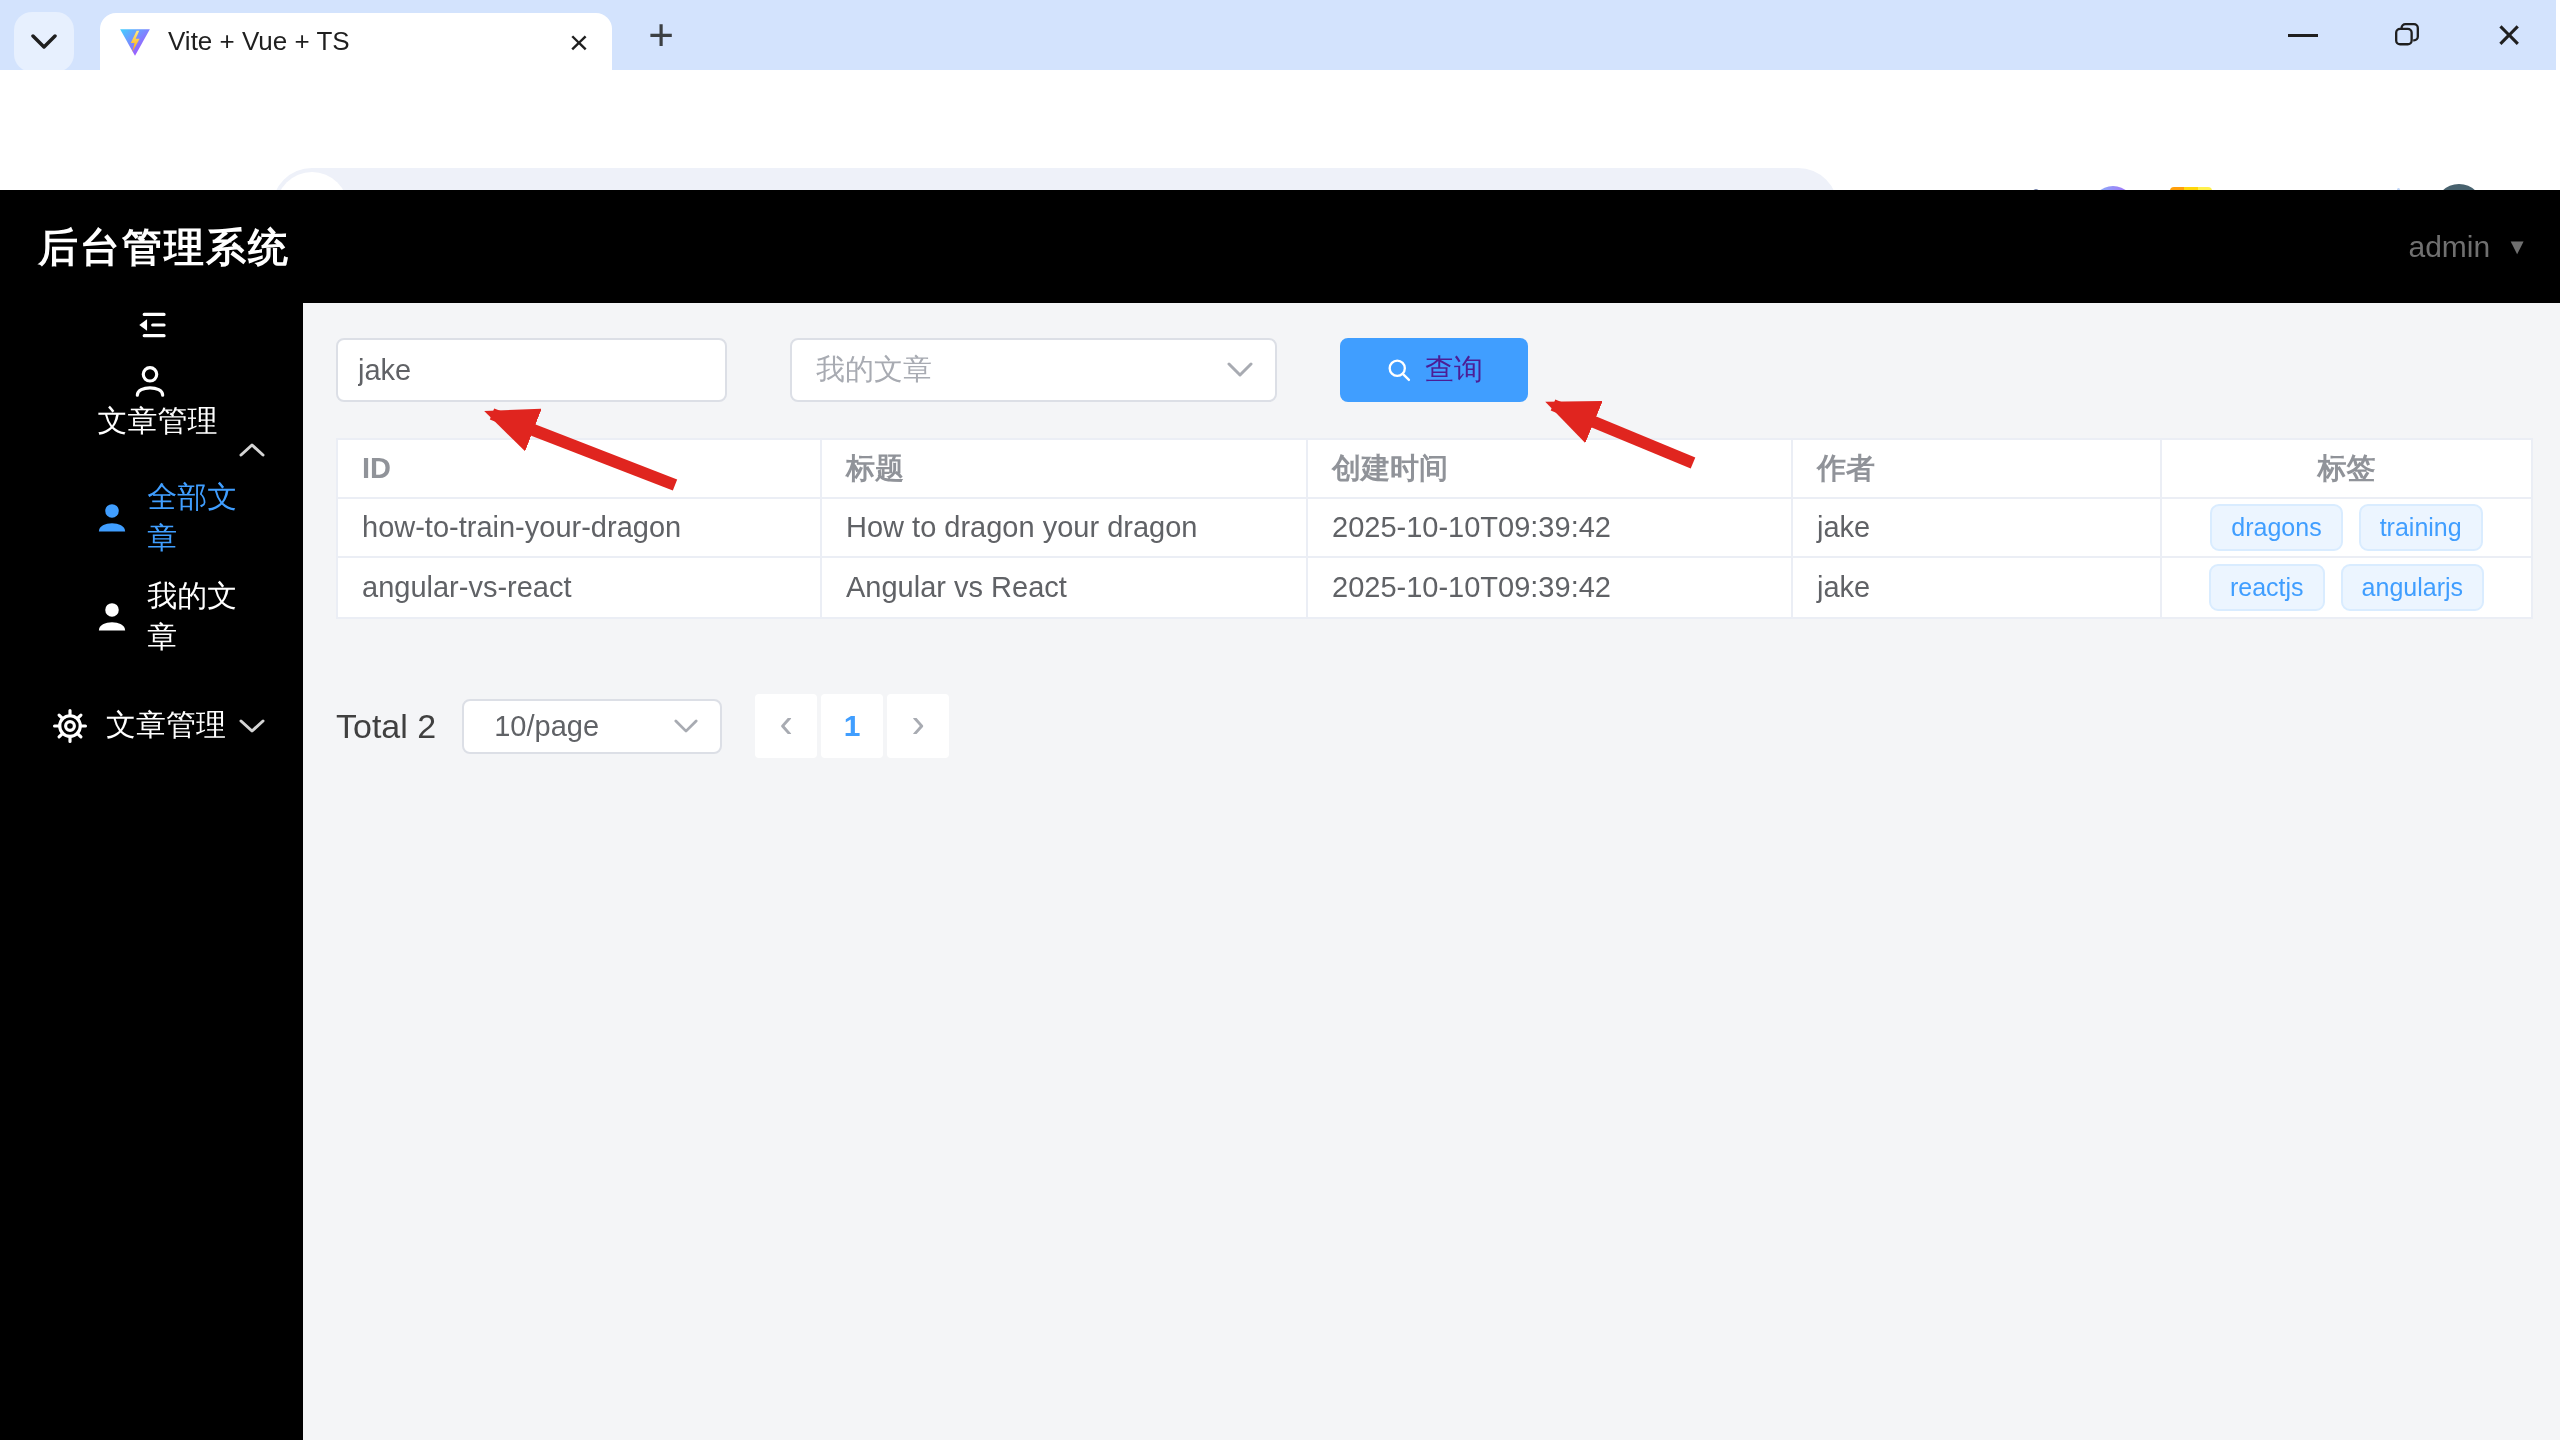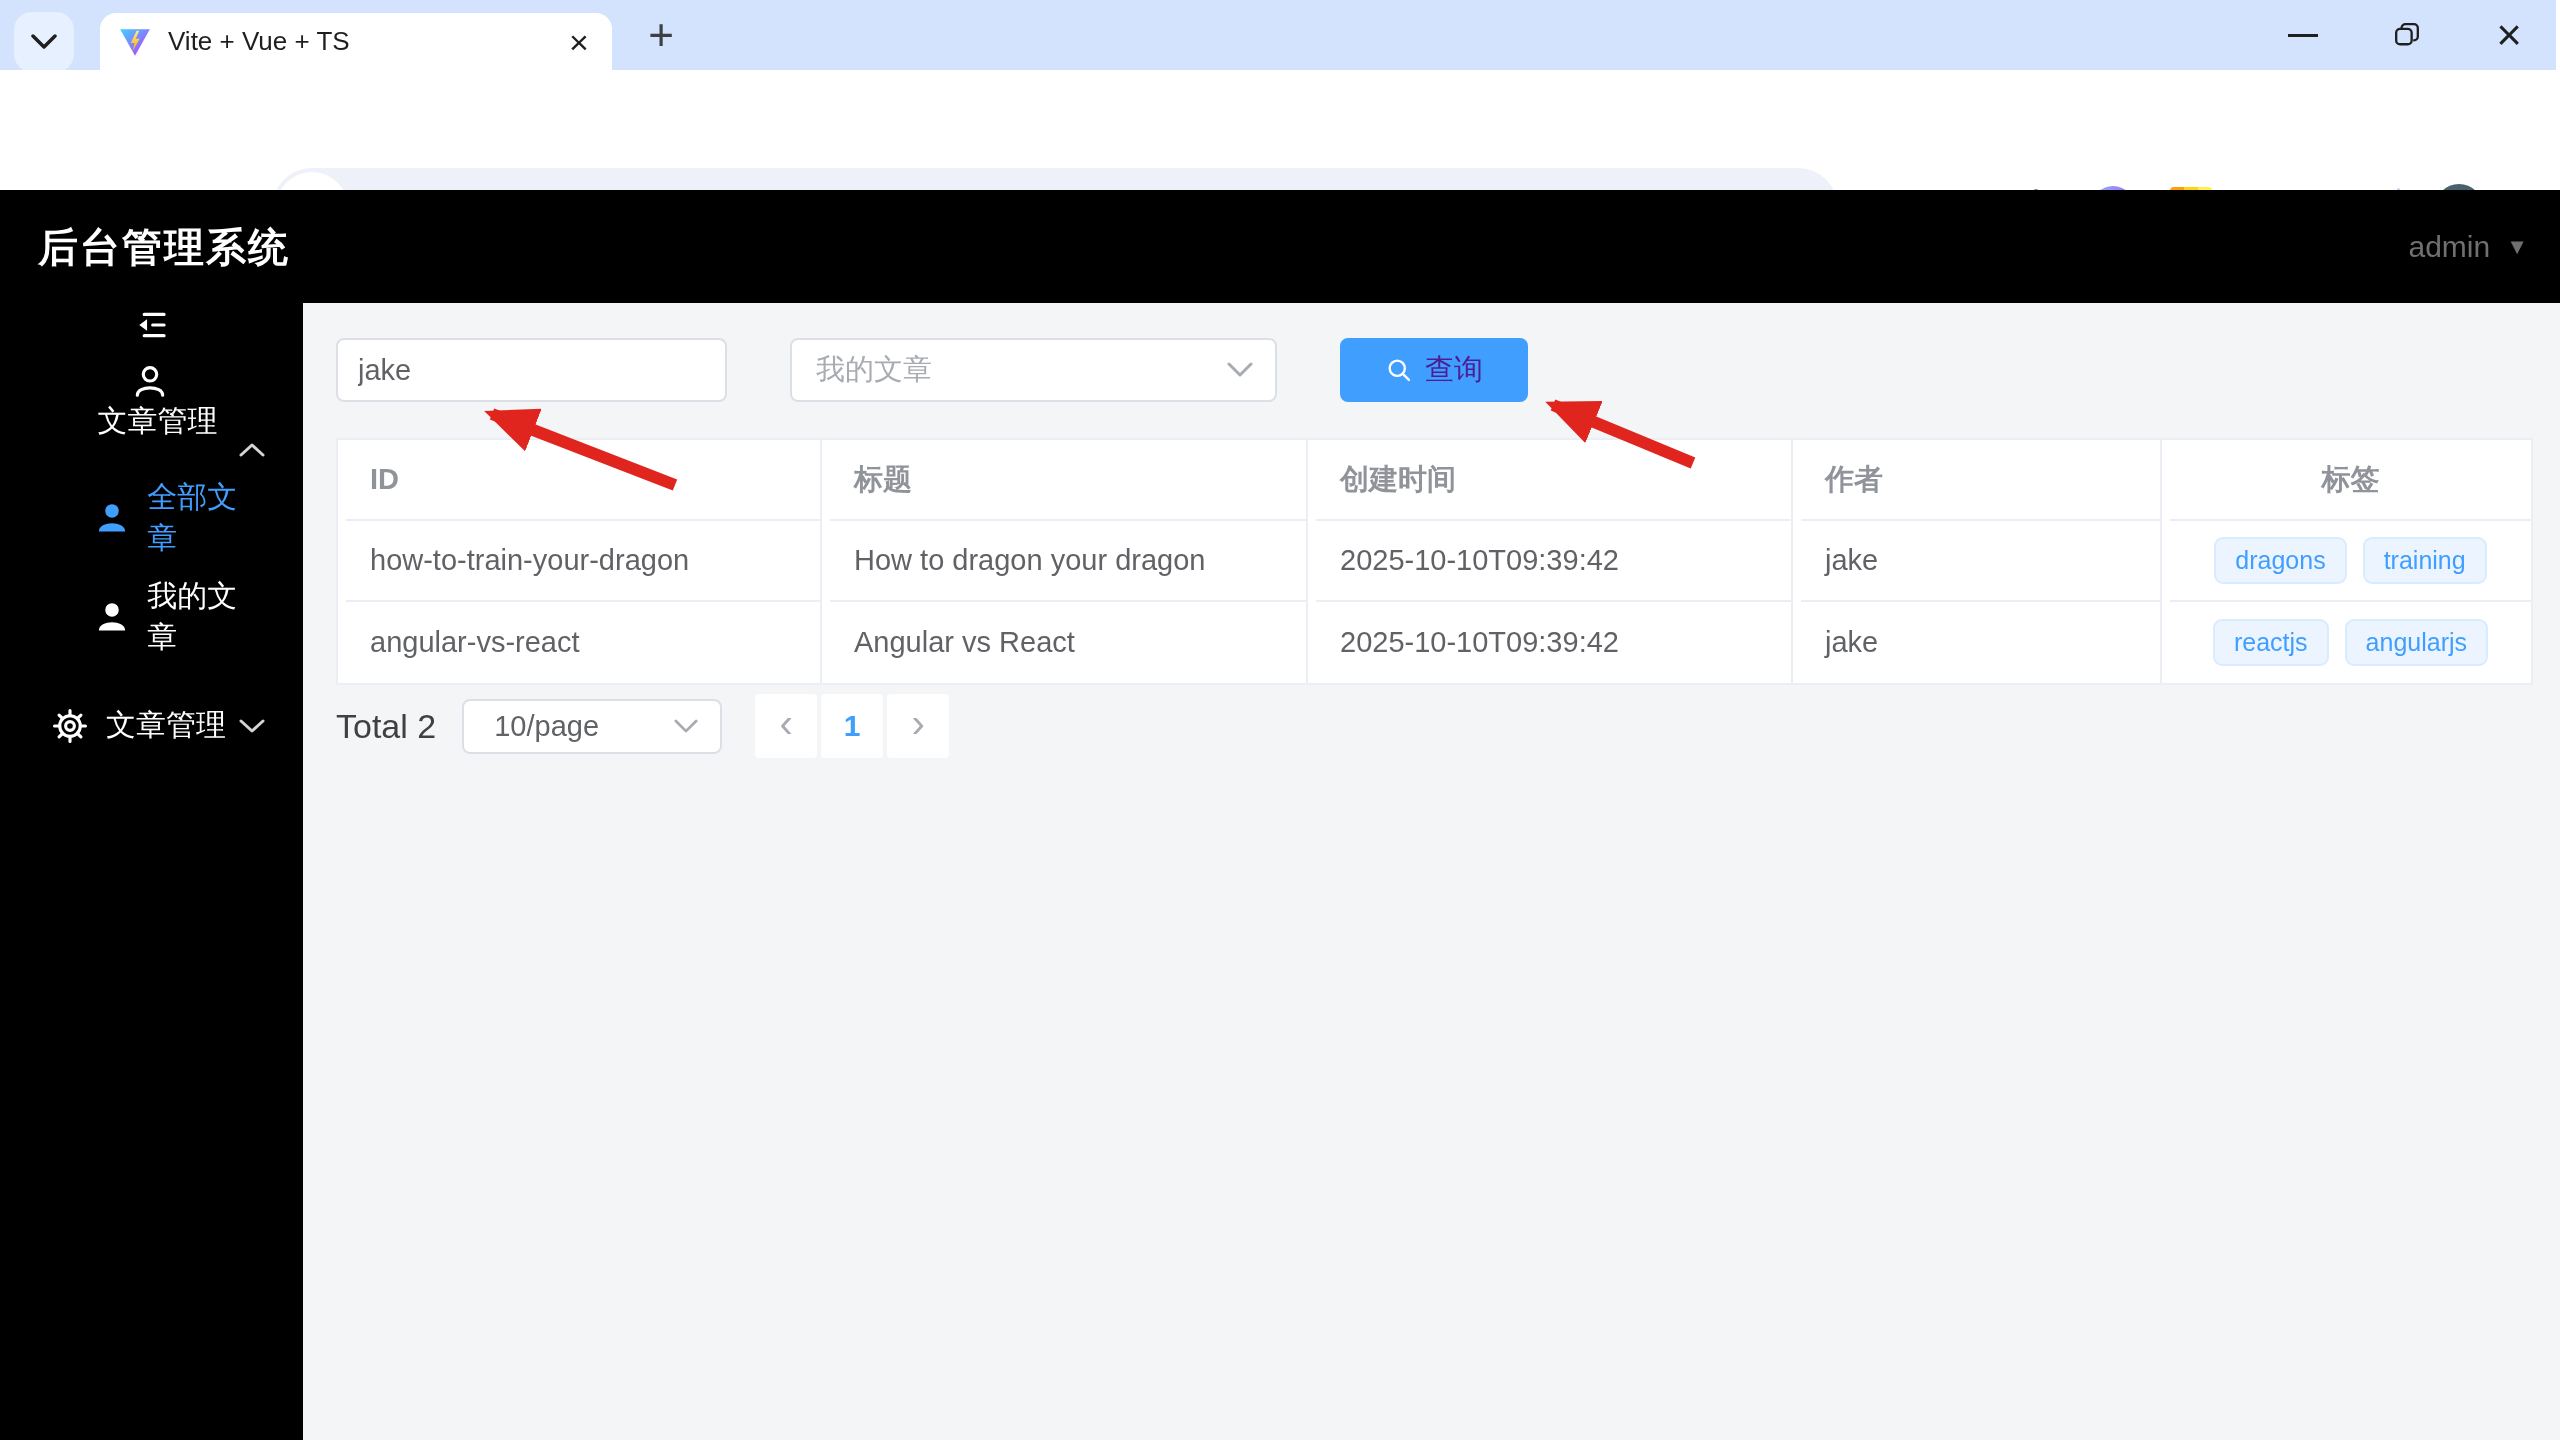--- a/index.html
+++ b/index.html
@@ -68,22 +68,22 @@
     font-size:29px; color:#606266; padding:0 20px; outline:none; font-family:inherit; }
   .tag-select { width:487px; height:64px; background:#fff; border:2px solid #dcdfe6; border-radius:8px;
     display:flex; align-items:center; justify-content:space-between; padding:0 22px 0 24px; cursor:pointer; }
   .placeholder { font-size:29px; color:#a8abb2; }
   .query-btn { width:188px; height:64px; background:#409eff; border:none; border-radius:8px; color:#4c1d95;
     font-size:29px; display:flex; align-items:center; justify-content:center; gap:12px; cursor:pointer; font-family:inherit; }
 
   .data-table { position:absolute; left:33px; top:135px; width:2197px; background:#fff;
     border:2px solid #ebeef5; }
   .trow { display:grid; grid-template-columns:484px 486px 485px 369px 1fr; }
-  .cell { height:81px; display:flex; align-items:center; padding:0 24px; font-size:29px;
-    border-right:2px solid #ebeef5; border-bottom:2px solid #ebeef5;margin-left:8px; }
+  .cell { height:59px; display:flex; align-items:center; padding:0 24px; font-size:29px;
+    border-right:2px solid #ebeef5; border-bottom:2px solid #ebeef5; }
   .cell:nth-child(5) { border-right:none; }
   .trow:last-child .cell { border-bottom:none; }
   .th { color:#909399; font-weight:700; }
   .td { color:#606266; }
   .cell.c-tags { justify-content:center; gap:16px; padding:0 10px; }
   .tag-pill { background:#ecf5ff; border:2px solid #d9ecff; color:#409eff; font-size:25px;
     padding:7px 19px; border-radius:9px; line-height:1.15; white-space:nowrap; }
 
   .pagination { position:absolute; left:33px; top:391px; display:flex; align-items:center; }
   .total-label { font-size:34px; color:#404040; margin-right:26px; }

